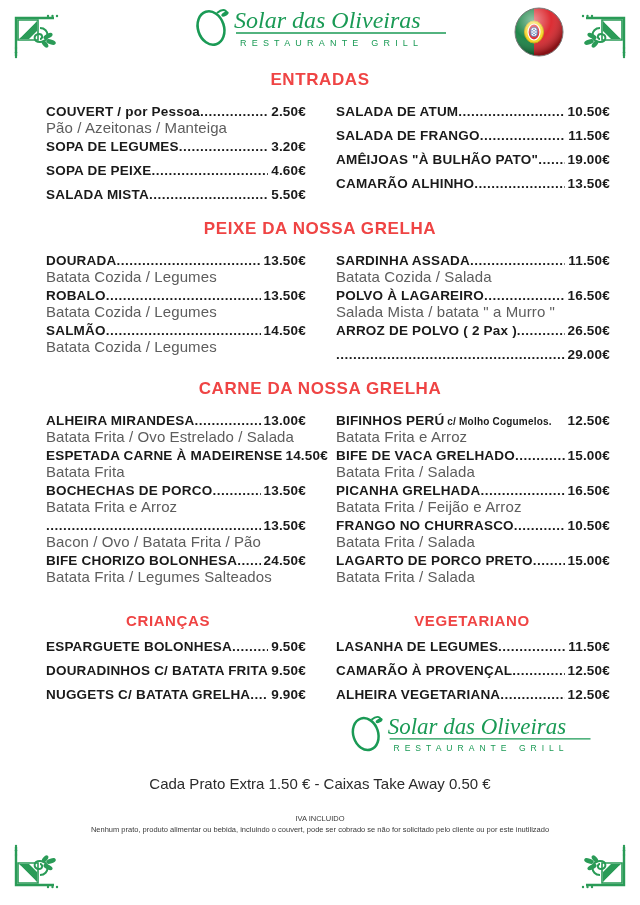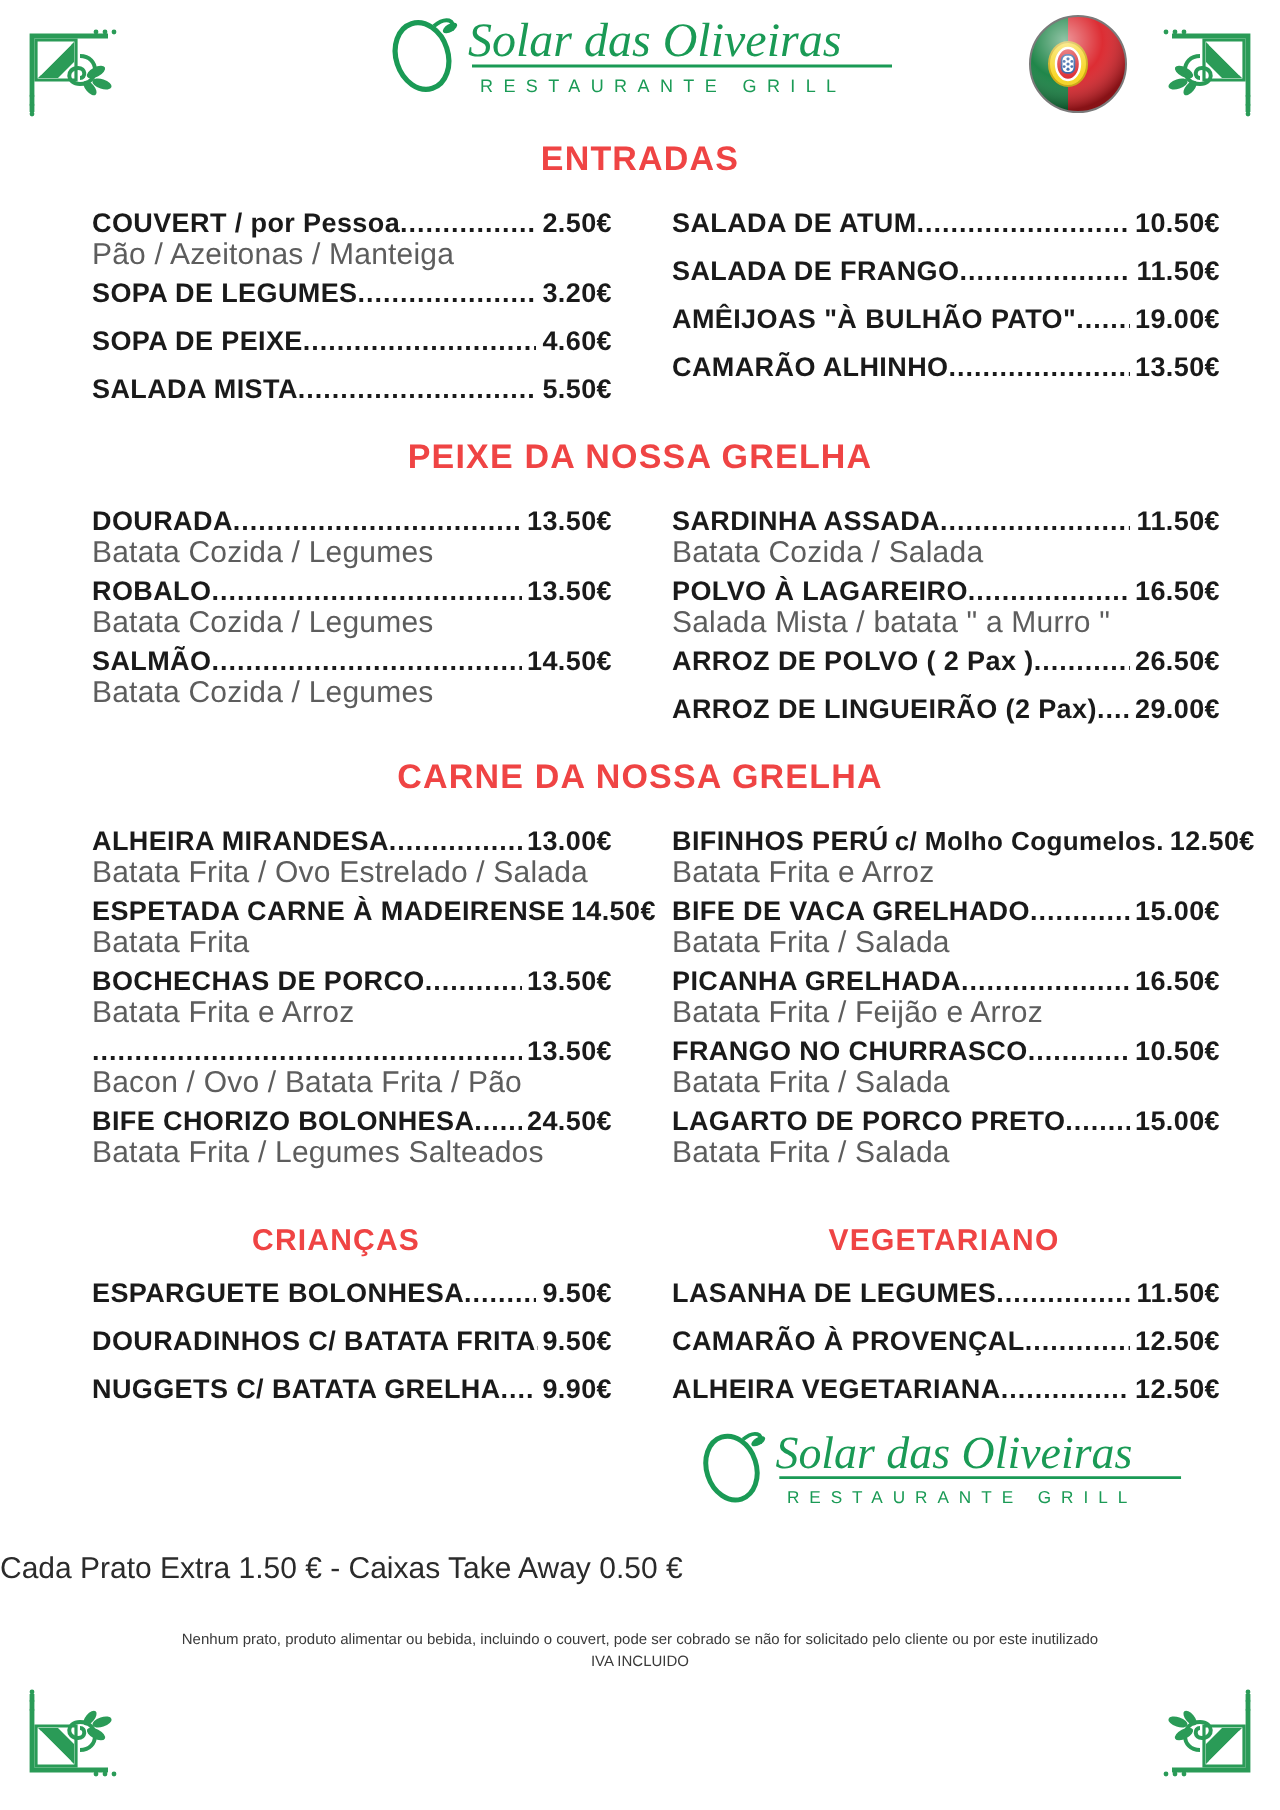--- a/index.html
+++ b/index.html
@@ -85,21 +85,21 @@
   .item-line {
     display: flex;
     align-items: baseline;
     font-size: 13.5px;
     font-weight: bold;
     letter-spacing: 0.2px;
     white-space: nowrap;
   }
   .item-name { flex: 0 0 auto; }
   .item-suffix {
-    font-size: 13px;
+    font-size: 10px;
     font-weight: bold;
     padding-left: 3px;
     flex: 0 0 auto;
   }
   .leader {
     flex: 1 1 auto;
     overflow: hidden;
     white-space: nowrap;
     letter-spacing: 0.5px;
     min-width: 0;
@@ -129,20 +129,21 @@
   
   .bottom-logo-wrap {
     display: flex;
     justify-content: flex-end;
     padding-right: 45px;
     margin-top: 2px;
   }
 
   
   .extra-note {
+    text-align: center;
     font-size: 15px;
     color: #2b2b2b;
     margin-top: 14px;
   }
   .legal {
     text-align: center;
     font-size: 7.5px;
     color: #3a3a3a;
     line-height: 1.45;
     margin-top: 22px;
@@ -414,21 +415,20 @@
         </div>
         <div class="item gap-lg">
           <div class="item-line">
             <span class="item-name">ARROZ DE POLVO ( 2 Pax )</span>
             <span class="leader"></span>
             <span class="item-price">26.50€</span>
           </div>
         </div>
         <div class="item gap-lg">
           <div class="item-line">
-            <span class="item-name">ARROZ DE LINGUEIRÃO (2 Pax)</span>
             <span class="leader"></span>
             <span class="item-price">29.00€</span>
           </div>
         </div>
       </div>
     </div>
     <div class="section-title">CARNE DA NOSSA GRELHA</div>
     <div class="cols">
       <div class="col left">
         <div class="item">
@@ -580,15 +580,15 @@
       <ellipse cx="35" cy="8" rx="4" ry="2" fill="#1a9a55" transform="rotate(-30 35 8)"></ellipse>
       <text x="44" y="22" font-family="'Liberation Serif', serif" font-size="24" font-style="italic" fill="#1a9a55">Solar das Oliveiras</text>
       <line x1="46" y1="27" x2="256" y2="27" stroke="#1a9a55" stroke-width="1.4"></line>
       <text x="50" y="40" font-family="'Liberation Sans', sans-serif" font-size="9" letter-spacing="5.2" fill="#1a9a55">RESTAURANTE  GRILL</text>
     </svg>
   </div>
 </div>
 
 <div class="extra-note">Cada Prato Extra 1.50 € - Caixas Take Away 0.50 €</div>
 <div class="legal">
+  <div>IVA INCLUIDO</div>
   <div>Nenhum prato, produto alimentar ou bebida, incluindo o couvert, pode ser cobrado se não for solicitado pelo cliente ou por este inutilizado</div>
-  <div>IVA INCLUIDO</div>
 </div>
 
 </body></html>

